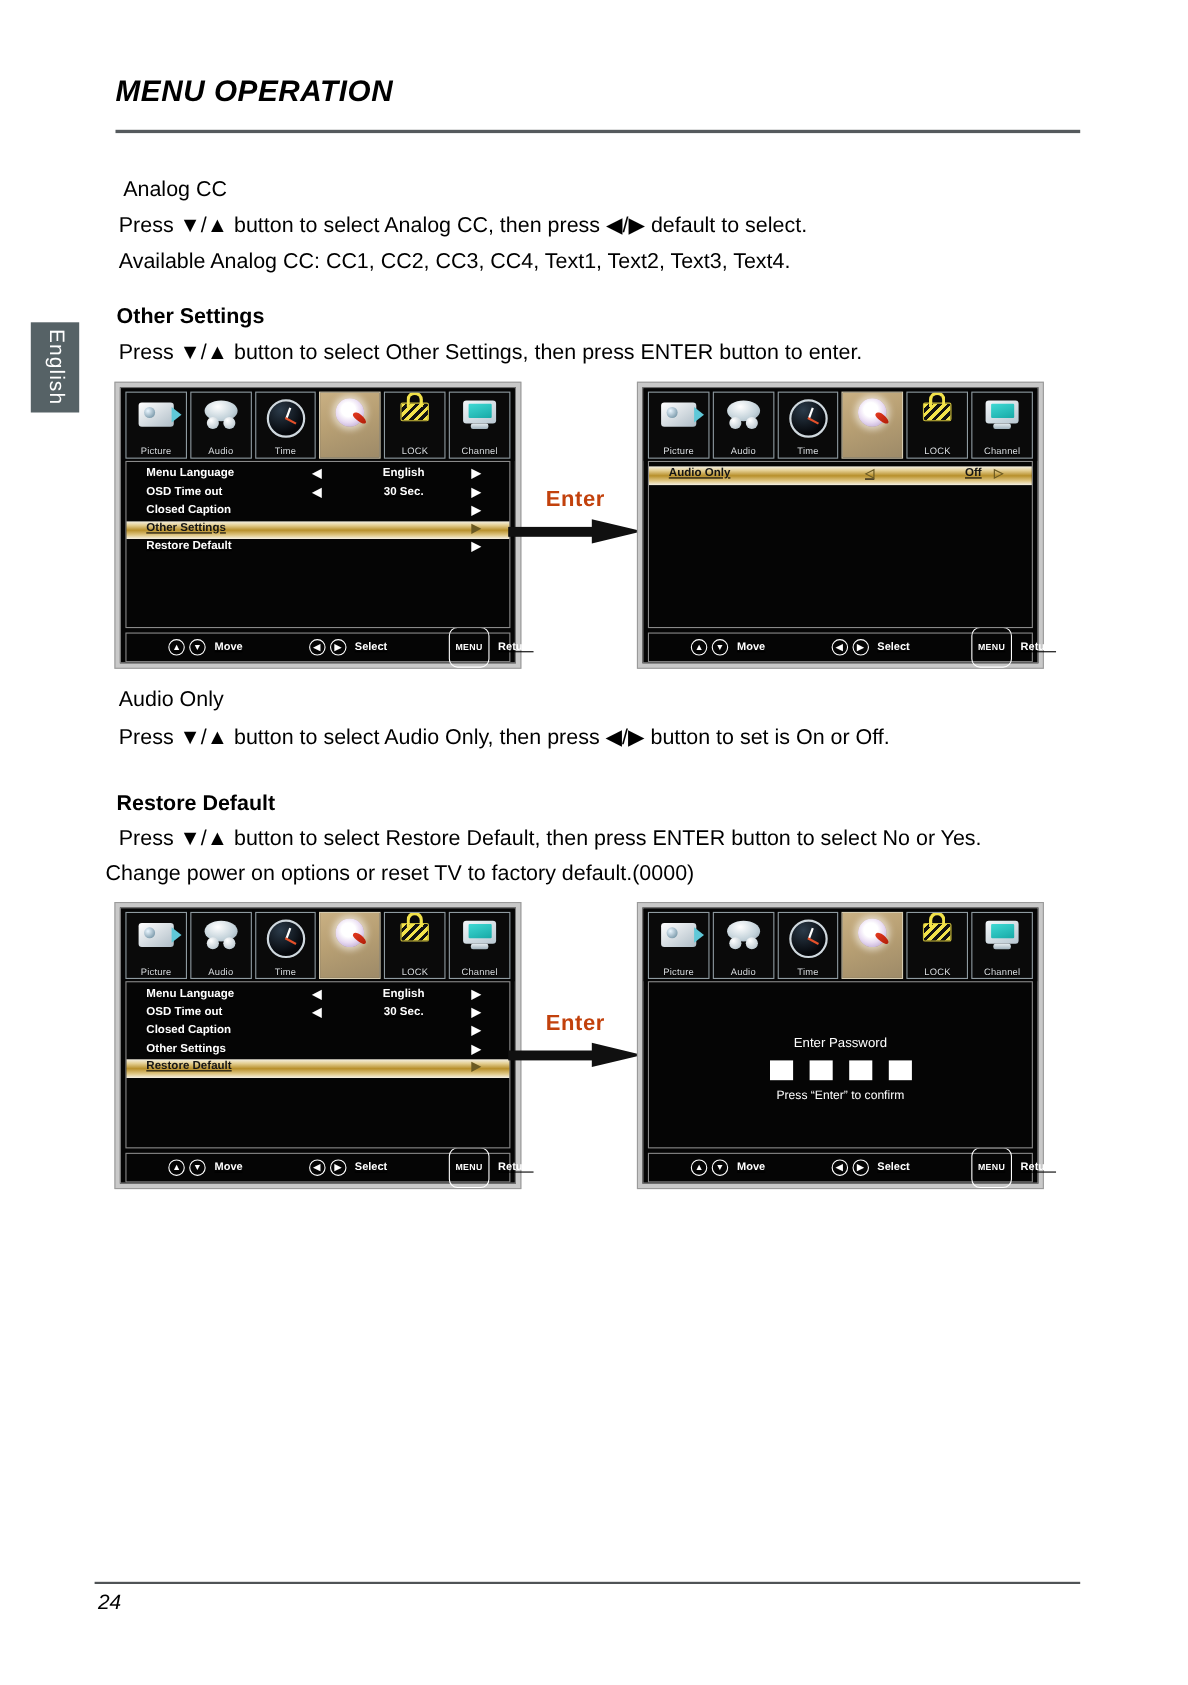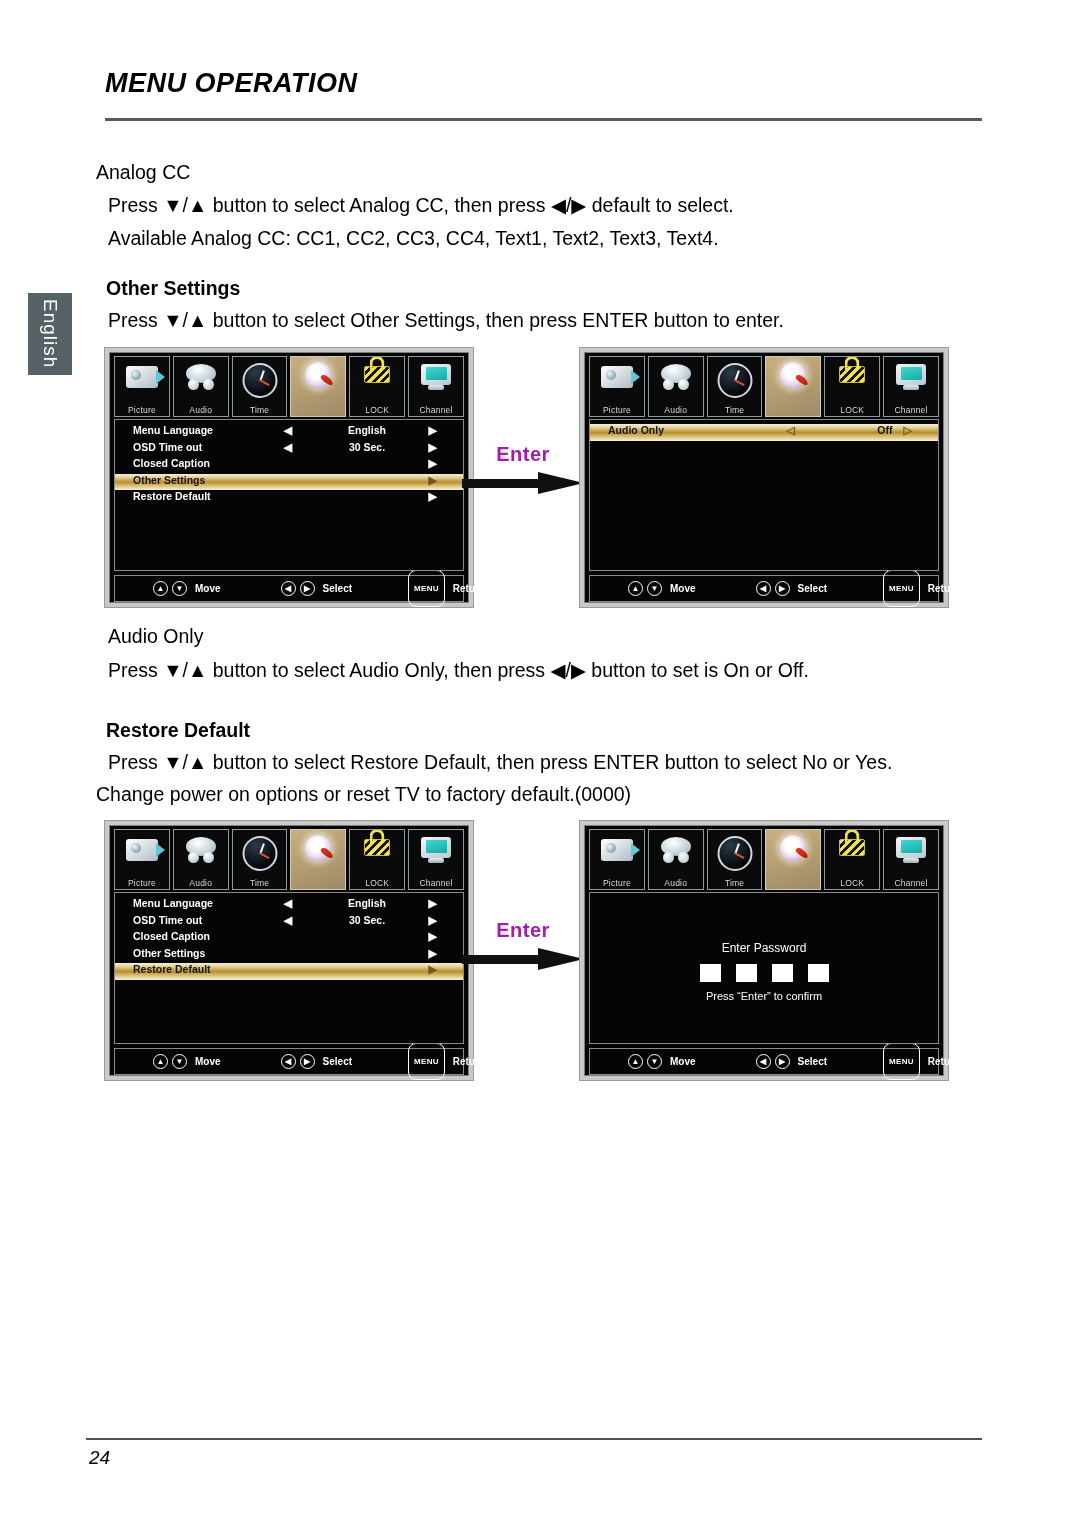--- a/index.html
+++ b/index.html
@@ -65,20 +65,21 @@
 
   
   .osd {
     position: absolute;
     width: 370px;
     height: 261px;
     background: #c9c9c9;
     border: 1px solid #9a9a9a;
     box-sizing: border-box;
     padding: 4px;
+    text-decoration: underline;
   }
   .osd-inner {
     width: 100%;
     height: 100%;
     background: #050505;
     border: 1px solid #7d7d7d;
     box-sizing: border-box;
     display: flex;
     flex-direction: column;
   }
@@ -298,21 +299,21 @@
     border-radius: 8px;
     padding: 13px 5px;
     font-size: 8px;
     letter-spacing: .3px;
   }
   .foot-txt { margin-left: 4px; }
 
   
   .enter-blk { position: absolute; width: 122px; text-align: center; }
   .enter-lbl {
-    font-size: 20px; font-weight: bold; color: #a21caf;
+    font-size: 20px; font-weight: bold; color: #c2410c;
     letter-spacing: .5px;
   }
   .enter-arrow {
     margin-top: 7px; position: relative; height: 20px;
   }
   .enter-arrow .shaft {
     position: absolute; left: 0; top: 6px;
     width: 84px; height: 9px; background: #101010;
   }
   .enter-arrow .head {
@@ -343,21 +344,21 @@
 </head>
 <body>
 
 <div class="page-title">MENU OPERATION</div>
 <div class="header-rule"></div>
 
 <div class="lang-tab">
   <span>English</span>
 </div>
 
-<div class="txt" style="left:96px; top:161px;">Analog CC</div>
+<div class="txt" style="left:112px; top:161px;">Analog CC</div>
 <div class="txt" style="left:108px; top:194px;">Press ▼/▲ button to select Analog CC,  then press ◀/▶ default to select.</div>
 <div class="txt" style="left:108px; top:227px;">Available Analog CC: CC1, CC2,  CC3, CC4, Text1, Text2, Text3, Text4.</div>
 
 <div class="txt bold" style="left:106px; top:277px;">Other Settings</div>
 <div class="txt" style="left:108px; top:309px;">Press ▼/▲ button to select Other Settings, then press ENTER button to enter.</div>
 
 <div class="osd" style="left:104px; top:347px;">
   <div class="osd-inner">
 
     <div class="icon-strip">

